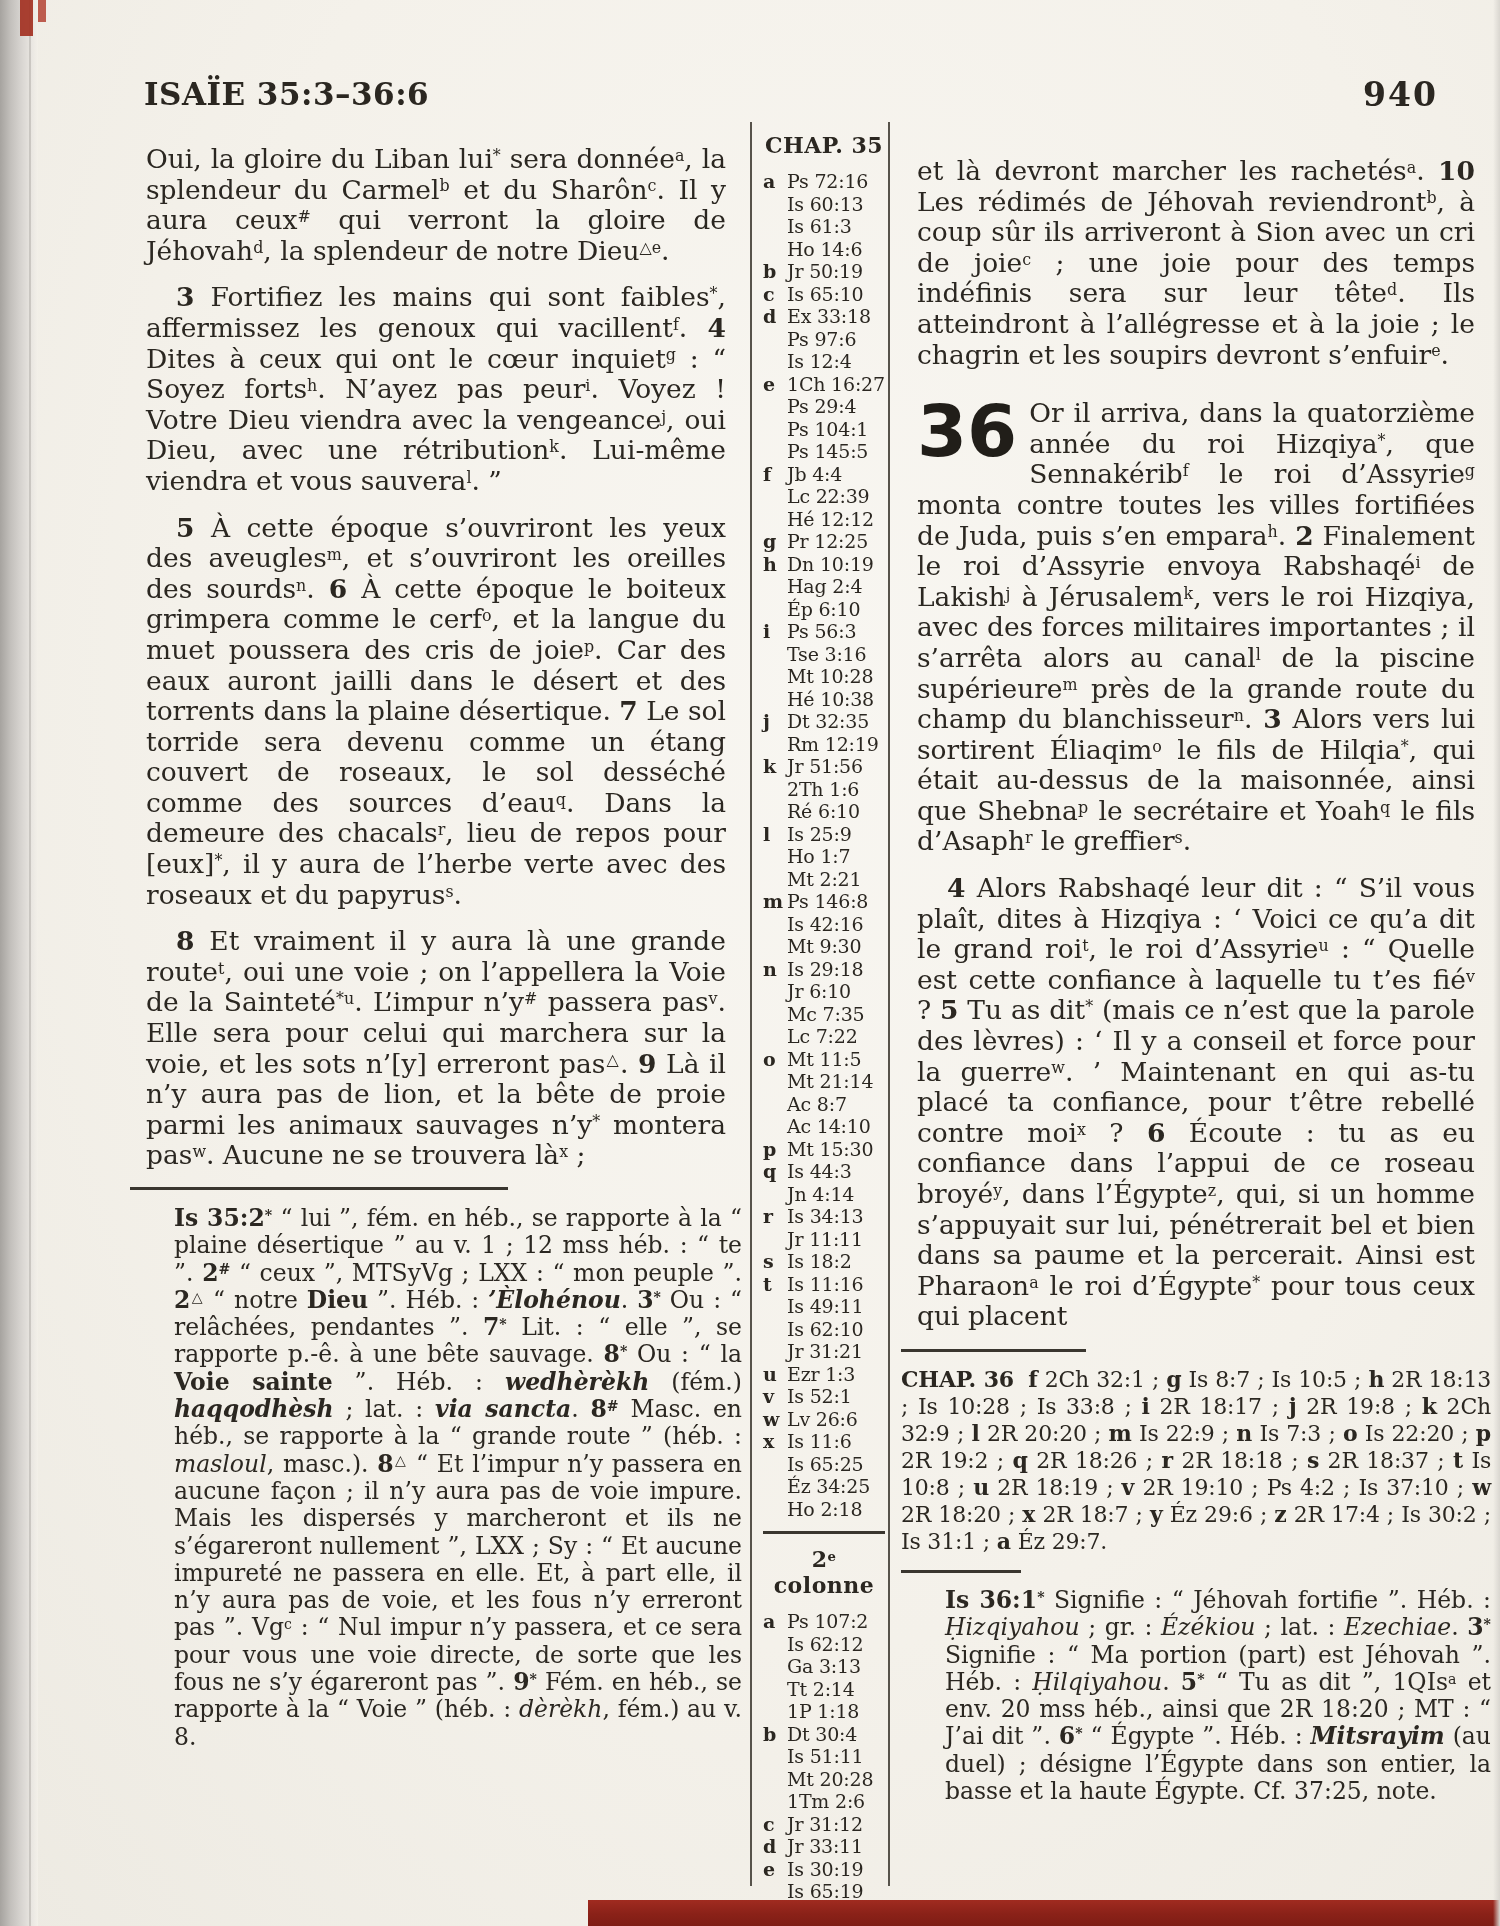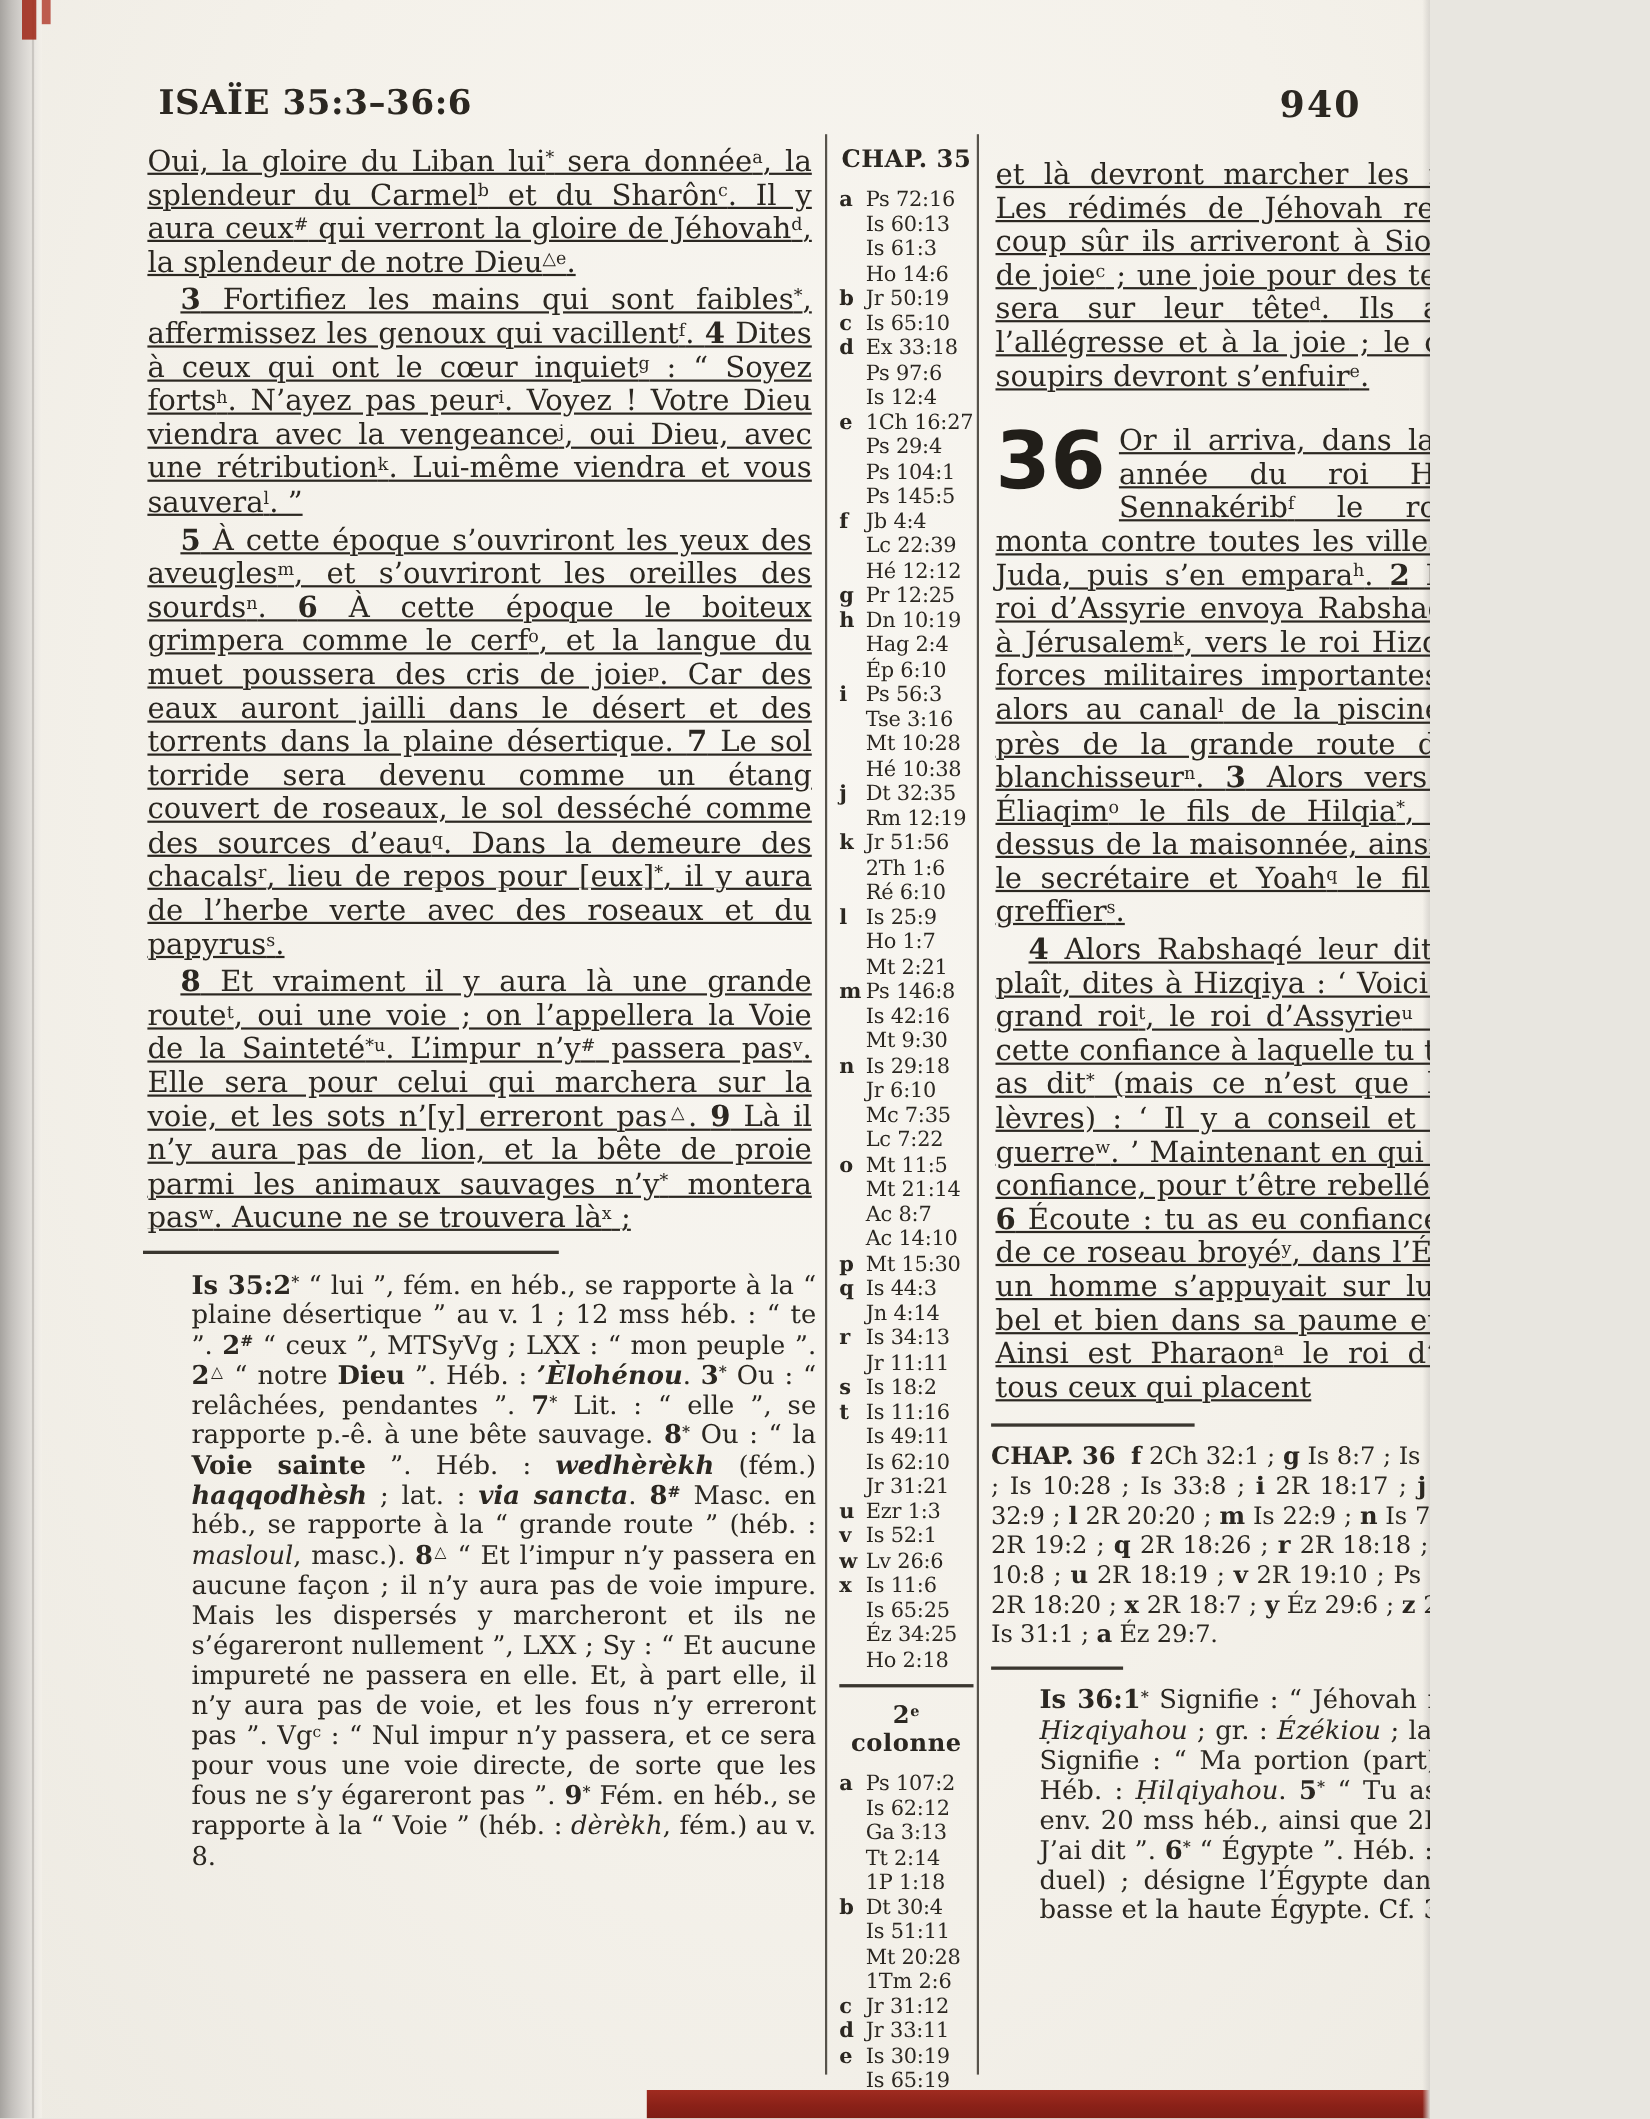--- a/index.html
+++ b/index.html
@@ -1,16 +1,16 @@
 <!DOCTYPE html>
 <html><head>
 <meta charset="utf-8">
 <style>
   html,body{margin:0;padding:0;background:#e8e6e0;}
-  #page{position:relative;width:1300px;height:1926px;overflow:hidden;
+  #page{position:relative;width:1500px;height:1926px;overflow:hidden;
     background:
       radial-gradient(ellipse at 55% 35%, #f8f6f1 0%, #f4f1ea 55%, #edeae2 100%);
     font-family:"DejaVu Serif", serif;color:#2b2721;}
   
   .spine{position:absolute;left:0;top:0;bottom:0;width:38px;
     background:linear-gradient(to right,#a6a39f 0%,#c3c0bc 28%,#d7d4d0 55%,#e9e6e1 82%,#f3f0e9 100%);}
   .spine-line{position:absolute;left:29px;top:0;bottom:0;width:2px;background:rgba(70,66,60,.18);}
   .red-mark-1{position:absolute;left:20px;top:0;width:13px;height:36px;background:#a33122;opacity:.92;}
   .red-mark-2{position:absolute;left:38px;top:0;width:8px;height:22px;background:#b44233;opacity:.85;}
   .red-band{position:absolute;left:588px;right:0;bottom:0;height:26px;
@@ -25,21 +25,21 @@
 
   
   .col-left{position:absolute;left:130px;top:128px;width:612px;}
   .col-mid{position:absolute;left:763px;top:132px;width:122px;}
   .col-right{position:absolute;left:901px;top:140px;width:590px;}
   .divider{position:absolute;top:122px;height:1764px;width:2px;background:#57534b;}
   .divider.left{left:750px;}
   .divider.right{left:888px;}
 
   
-  .verse-para{margin:4px;font-size:26.5px;line-height:30.6px;text-align:justify;text-decoration:underline;}
+  .verse-para{margin:16px;font-size:26.5px;line-height:30.6px;text-align:justify;}
   .verse-para.indent{text-indent:30px;}
   .verse-para.chapter-para{margin-top:28px;}
   sup{font-size:.60em;line-height:0;vertical-align:baseline;position:relative;top:-.45em;}
   .chapnum{float:left;font-family:"DejaVu Sans",sans-serif;font-weight:bold;font-size:72px;line-height:57px;margin:5px 12px 0 0;color:#211e19;}
 
   
   .fn-rule{width:378px;height:3px;background:#3a362f;margin:14px 0 15px 0;}
   .rule-right-1{width:185px;height:3px;background:#3a362f;margin:17px 0 14px 0;}
   .rule-right-2{width:120px;height:3px;background:#3a362f;margin:15px 0 14px 0;}
   .mid-rule{height:3px;background:#3a362f;margin:11px 0 12px 0;}

